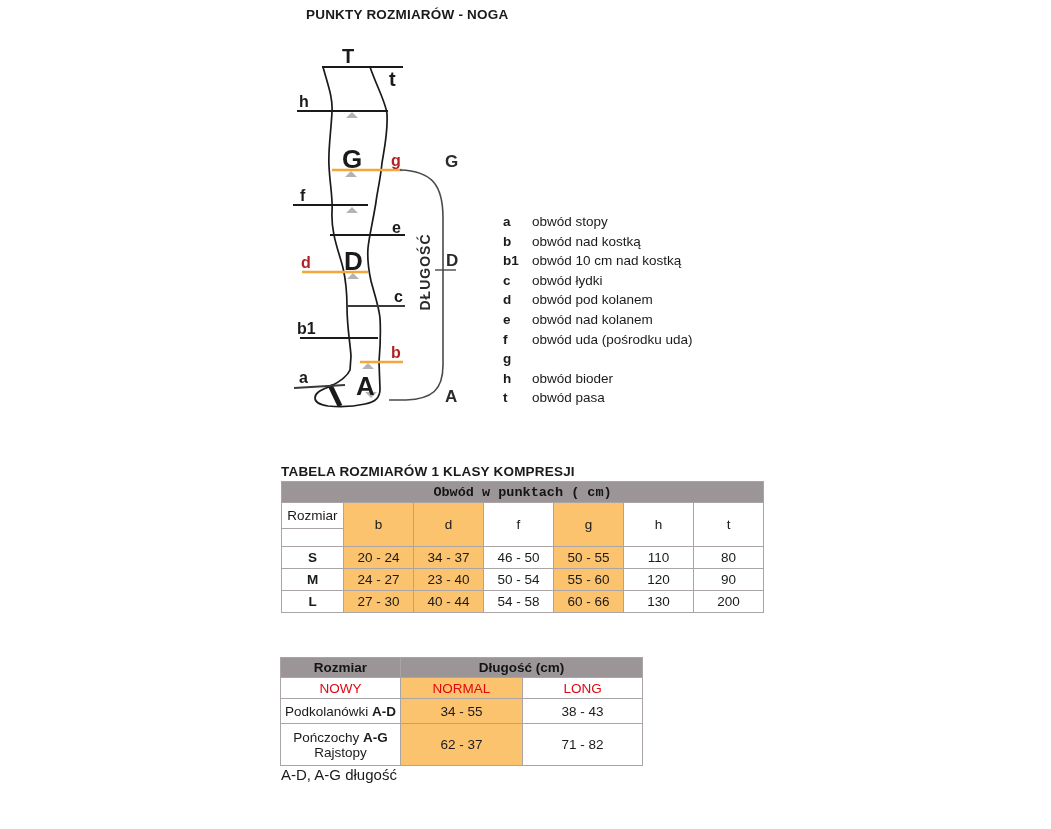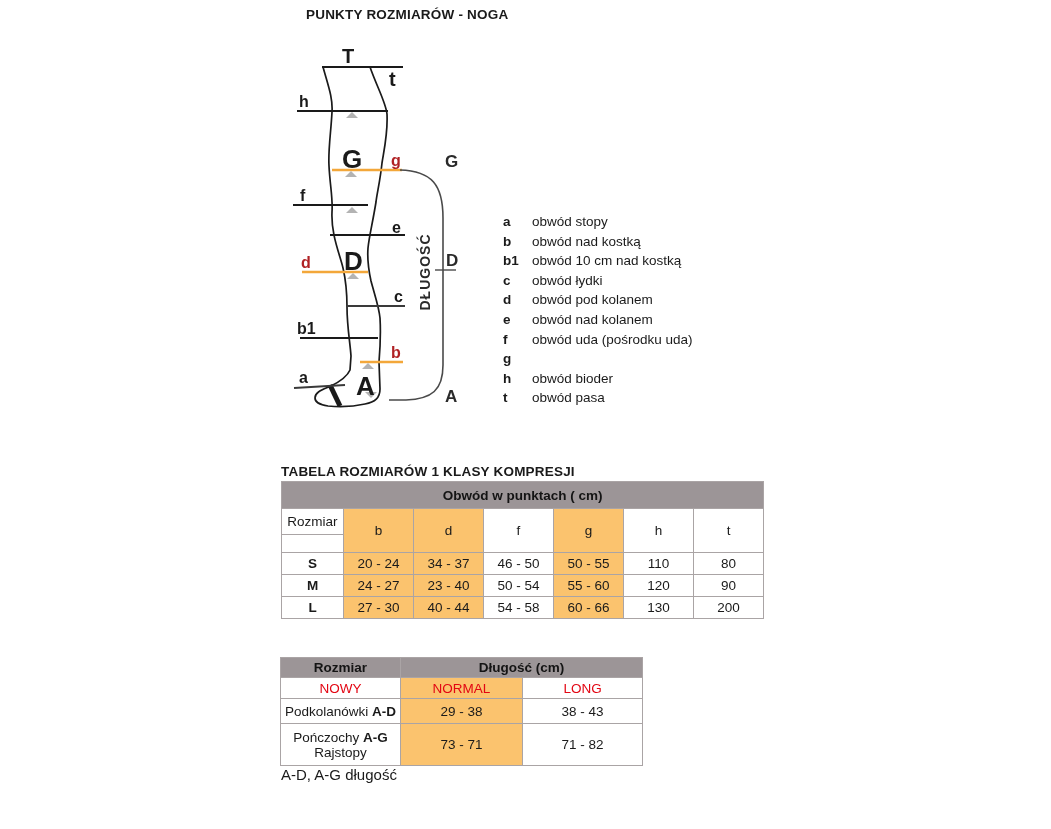--- a/index.html
+++ b/index.html
@@ -16,21 +16,21 @@
   .legend-key{width:29px;font-weight:bold;flex:0 0 29px;}
 
   
   table{border-collapse:collapse;table-layout:fixed;font-size:13.5px;}
   td,th{border:1px solid #aaa4a5;text-align:center;padding:0;vertical-align:middle;overflow:hidden;}
   .ghead{background:#9c9597;font-weight:bold;color:#141414;}
   .or{background:#fbc36e;}
   .redtxt{color:#e30613;font-weight:normal;}
 
   #table1{left:281px;top:481px;width:482px;}
-  #table1 .hrow{height:27px;}
+  #table1 .hrow{height:21px;font-family:Liberation Mono, monospace;}
   #table1 .rozmiar-cell{height:25px;font-weight:normal;}
   #table1 .spacer-cell{height:17px;}
   #table1 .drow{height:22px;}
   #table1 .size-cell{font-weight:bold;}
 
   #table2{left:280px;top:657px;width:362px;}
   #table2 .hrow{height:20px;}
   #table2 .subrow{height:21px;}
   #table2 .r3{height:25px;}
   #table2 .r4{height:42px;}
@@ -218,27 +218,27 @@
   </tr>
   <tr class="subrow">
     <td class="redtxt">NOWY</td>
     <td class="redtxt or">NORMAL</td>
     <td class="redtxt">LONG</td>
   </tr>
   <tr class="r3">
     <td>
       <span>Podkolanówki</span>&nbsp;<span class="bold">A-D</span>
     </td>
-    <td class="or">29 - 38</td>
+    <td class="or">34 - 55</td>
     <td>38 - 43</td>
   </tr>
   <tr class="r4">
     <td>
       <div><span>Pończochy</span>&nbsp;<span class="bold">A-G</span></div>
       <div>Rajstopy</div>
     </td>
-    <td class="or">73 - 71</td>
+    <td class="or">62 - 37</td>
     <td>71 - 82</td>
   </tr>
 </tbody>
   </table>
 
 <div class="abs footnote" style="left:281px;top:766px;">A-D, A-G długość</div>
 
 </body></html>

